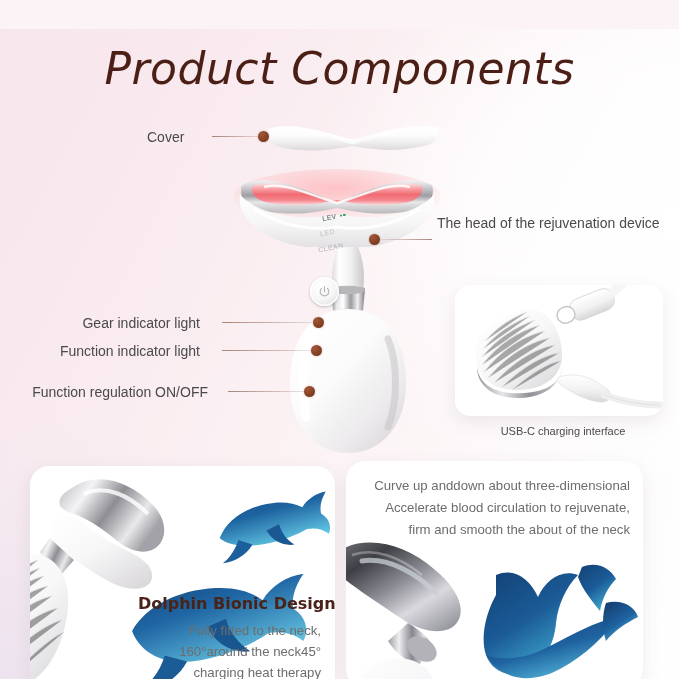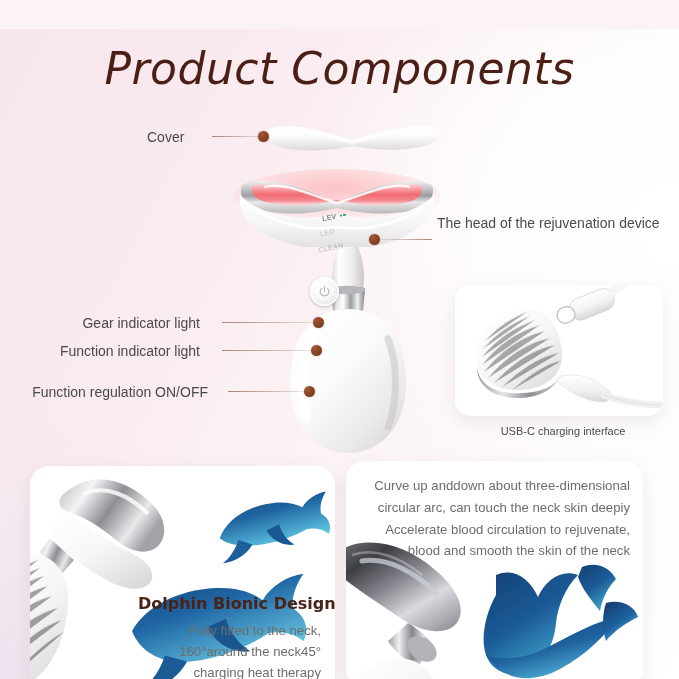--- a/index.html
+++ b/index.html
@@ -373,23 +373,22 @@
     <div class="card-body center" style="left:95px; top:155px; width:196px;">
       <div>Fully fitted to the neck,</div>
       <div>160°around the neck45°</div>
       <div>charging heat therapy</div>
     </div>
   </div>
 
   <div class="card" id="card-right">
     <div class="card-body right" style="left:14px; top:14px; width:270px; line-height:1.65;">
       <div>Curve up anddown about three-dimensional</div>
-      <div>circular arc, can touch the neck skin deepiy</div>
       <div>Accelerate blood circulation to rejuvenate,</div>
-      <div>blood and smooth the skin of the neck</div>
+      <div>firm and smooth the about of the neck</div>
     </div>
 
     <svg width="297" height="227" viewBox="0 0 297 227" style="position:absolute;left:0;top:0;">
       <defs>
         <linearGradient id="rChrome" x1="0.05" y1="0" x2="0.95" y2="1">
           <stop offset="0%" stop-color="#6e6e75"></stop>
           <stop offset="22%" stop-color="#3e3e45"></stop>
           <stop offset="48%" stop-color="#8b8b93"></stop>
           <stop offset="70%" stop-color="#d9d9de"></stop>
           <stop offset="100%" stop-color="#8d8d95"></stop>

